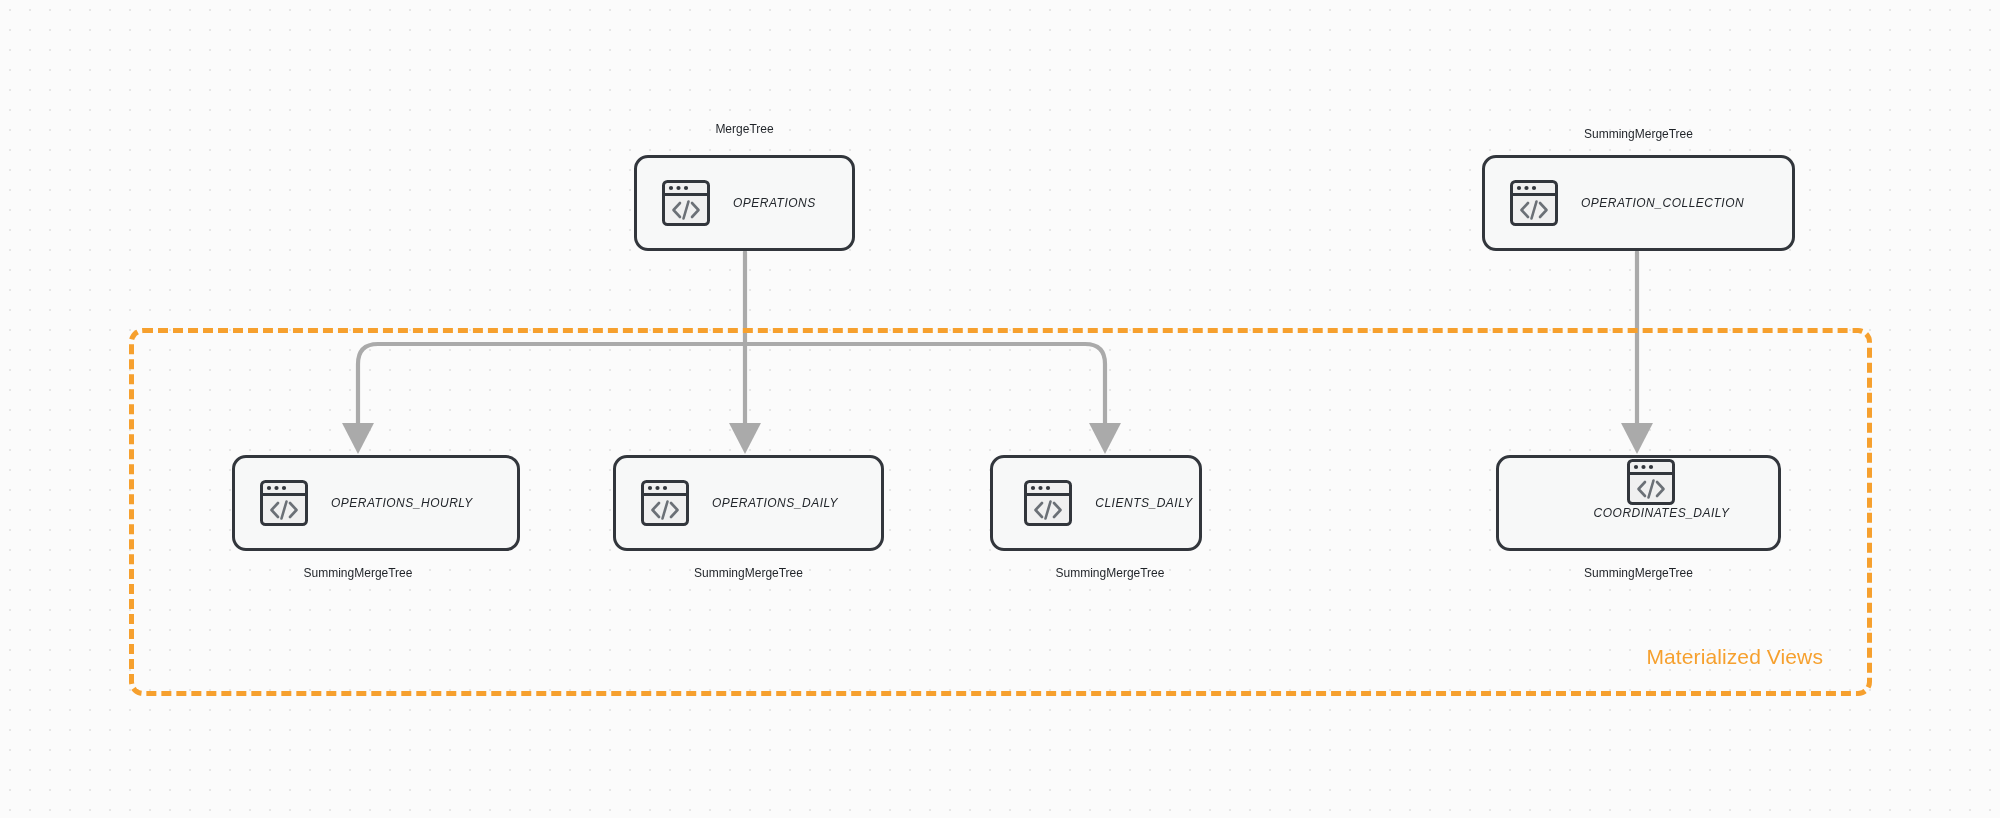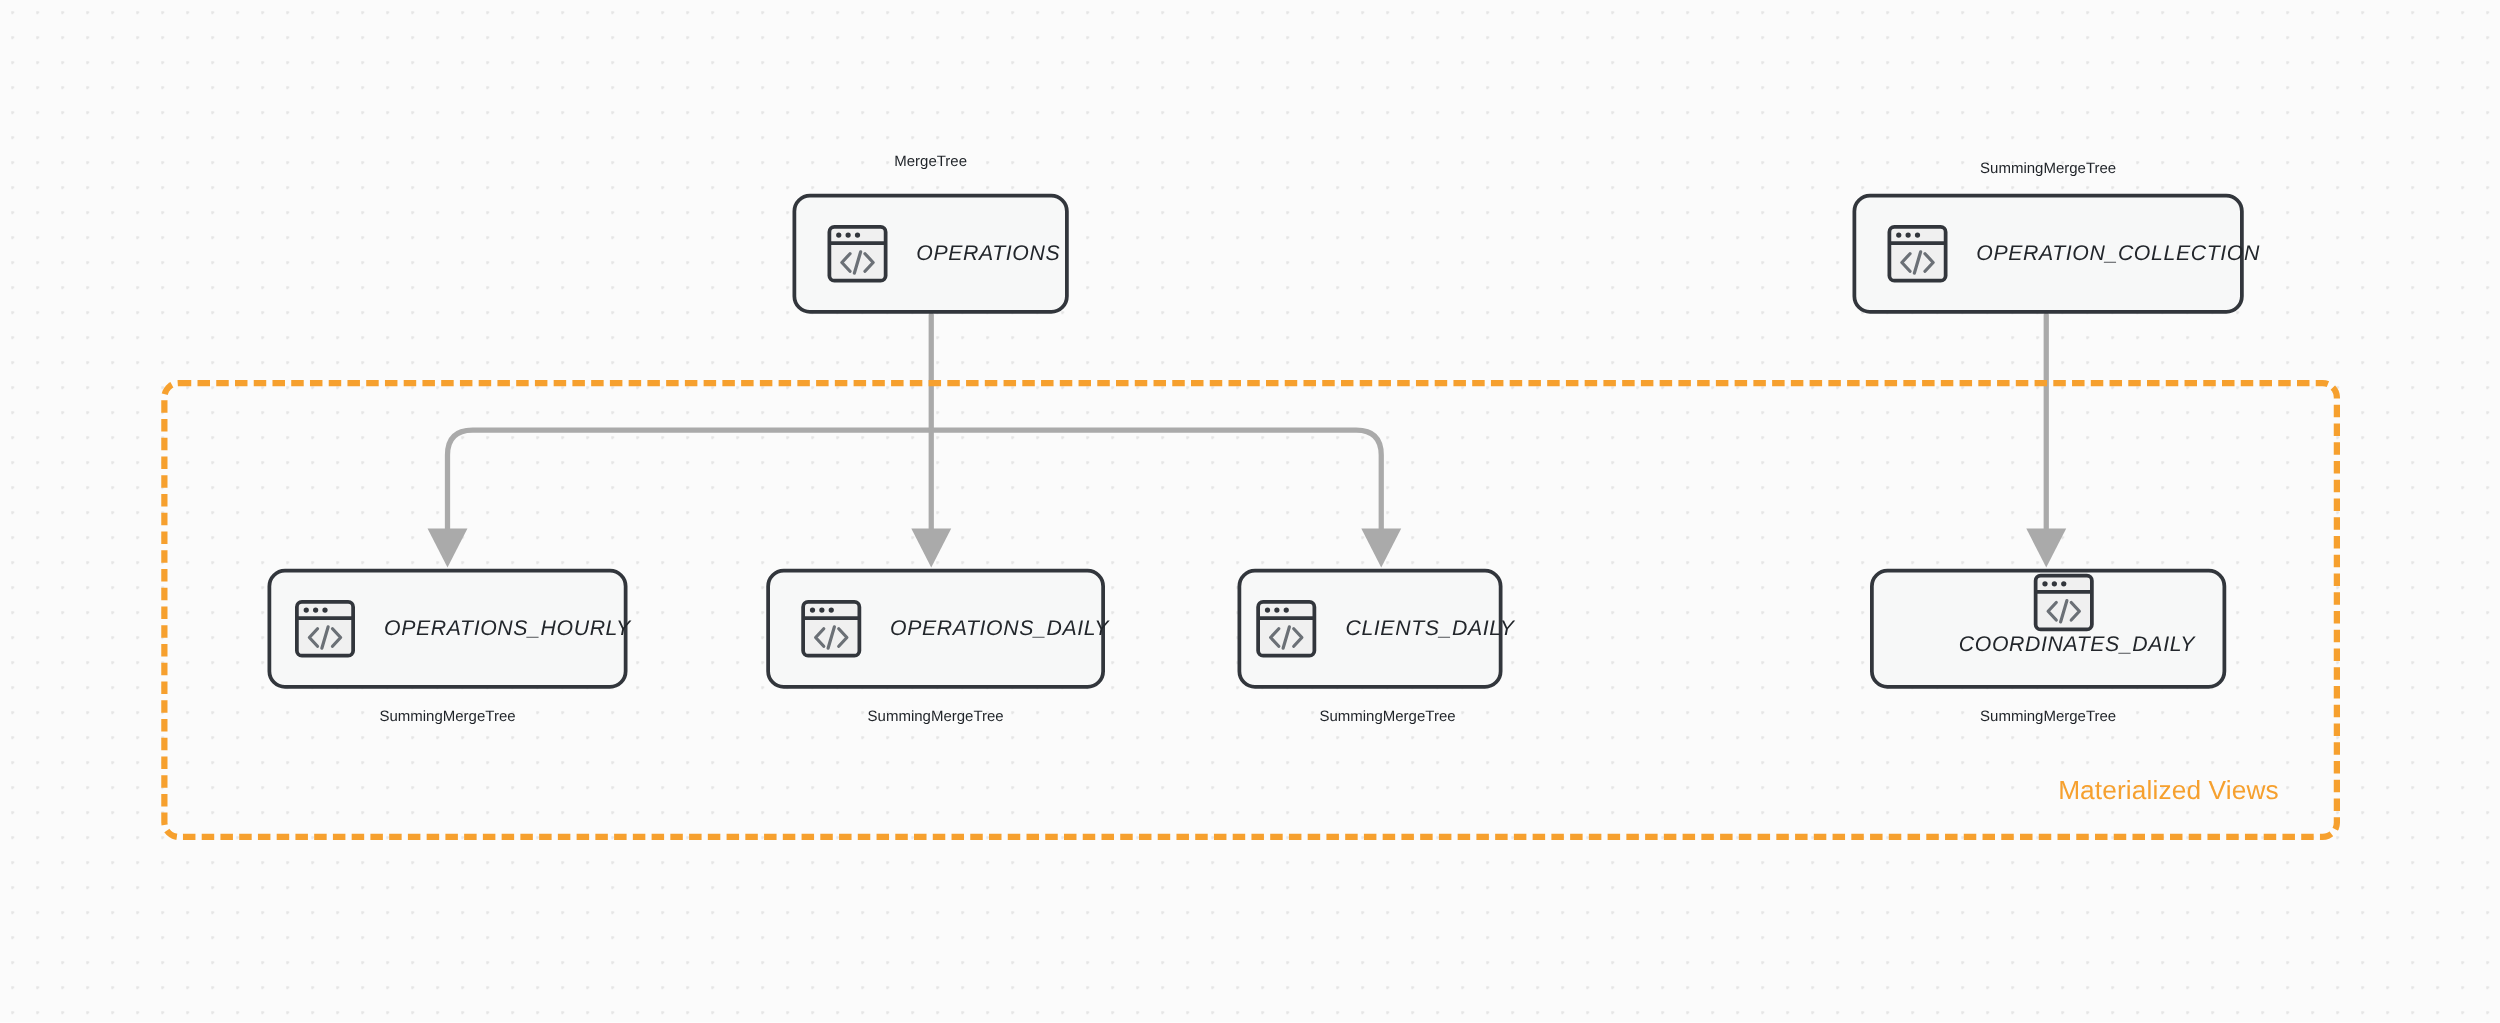--- a/index.html
+++ b/index.html
@@ -30,21 +30,21 @@
     top: 0;
     width: 2000px;
     height: 818px;
     pointer-events: none;
   }
 
   
   .mv-group {
     position: absolute;
     left: 129px;
-    top: 304px;
+    top: 328px;
     width: 1743px;
     height: 368px;
     box-sizing: border-box;
     border: 5px dashed #f6a02e;
     border-radius: 14px;
   }
   .mv-group-label {
     position: absolute;
     right: 44px;
     bottom: 22px;
@@ -61,21 +61,21 @@
     display: flex;
     align-items: center;
     background: #f7f8f8;
     border: 3px solid #32363c;
     border-radius: 14px;
     height: 96px;
     padding-left: 24px;
   }
   .node-label {
     margin-left: 22px;
-    font-size: 17px;
+    font-size: 12px;
     font-style: italic;
     color: #22262b;
     letter-spacing: 0.5px;
     white-space: nowrap;
   }
 
   
   .code-icon {
     flex: 0 0 auto;
     width: 50px;
@@ -147,21 +147,21 @@
       <circle cx="10" cy="9" r="2.1" fill="#32363c"></circle>
       <circle cx="17.5" cy="9" r="2.1" fill="#32363c"></circle>
       <circle cx="25" cy="9" r="2.1" fill="#32363c"></circle>
       <path d="M 19 24 L 12.5 31 L 19 38" fill="none" stroke="#6b7076" stroke-width="2.6" stroke-linecap="round" stroke-linejoin="round"></path>
       <path d="M 31 24 L 37.5 31 L 31 38" fill="none" stroke="#6b7076" stroke-width="2.6" stroke-linecap="round" stroke-linejoin="round"></path>
       <line x1="27.5" y1="22.5" x2="22.5" y2="39.5" stroke="#6b7076" stroke-width="2.6" stroke-linecap="round"></line>
     </svg>
     <span class="node-label">OPERATION_COLLECTION</span>
   </div>
 
-  <div class="node" style="left:214px; top:455px; width:288px;justify-content:center;">
+  <div class="node" style="left:232px; top:455px; width:288px;">
     <svg class="code-icon" viewBox="0 0 50 48">
       <rect x="2.5" y="2.5" width="45" height="43" rx="4" ry="4" fill="#f0f0f0" stroke="#32363c" stroke-width="3"></rect>
       <line x1="2.5" y1="15.5" x2="47.5" y2="15.5" stroke="#32363c" stroke-width="3"></line>
       <circle cx="10" cy="9" r="2.1" fill="#32363c"></circle>
       <circle cx="17.5" cy="9" r="2.1" fill="#32363c"></circle>
       <circle cx="25" cy="9" r="2.1" fill="#32363c"></circle>
       <path d="M 19 24 L 12.5 31 L 19 38" fill="none" stroke="#6b7076" stroke-width="2.6" stroke-linecap="round" stroke-linejoin="round"></path>
       <path d="M 31 24 L 37.5 31 L 31 38" fill="none" stroke="#6b7076" stroke-width="2.6" stroke-linecap="round" stroke-linejoin="round"></path>
       <line x1="27.5" y1="22.5" x2="22.5" y2="39.5" stroke="#6b7076" stroke-width="2.6" stroke-linecap="round"></line>
     </svg>

